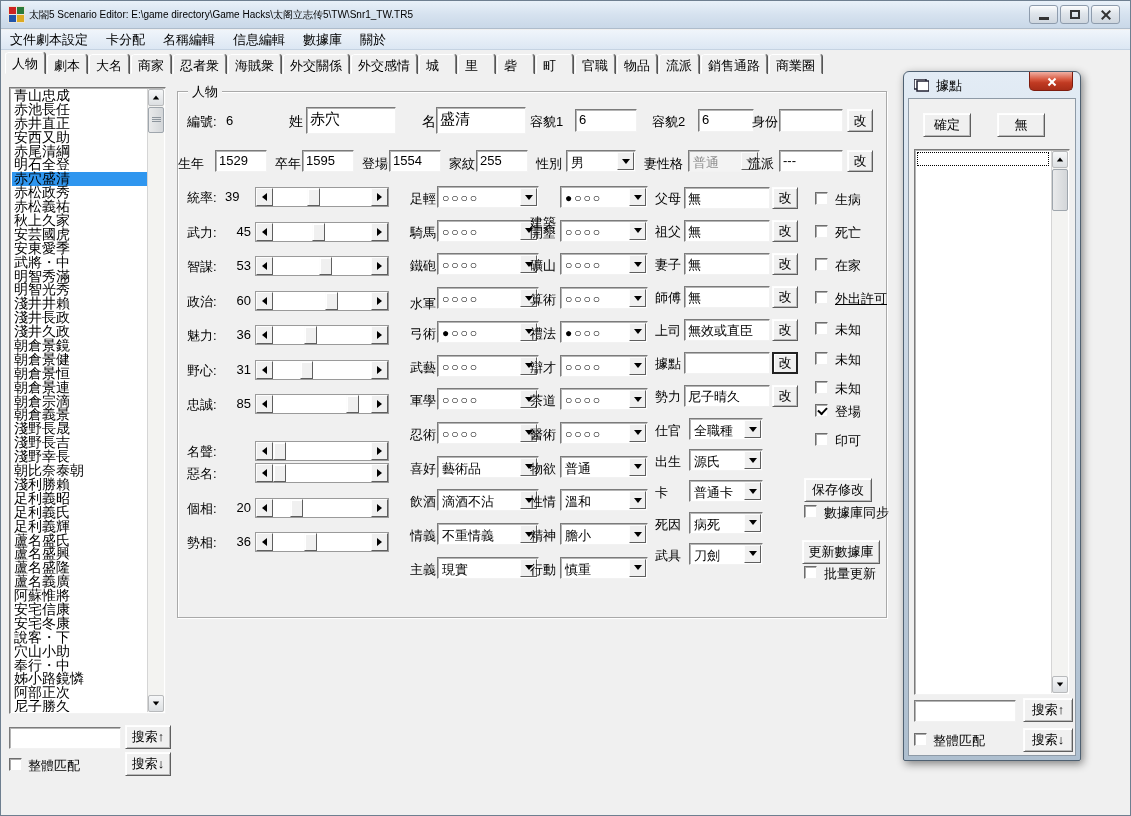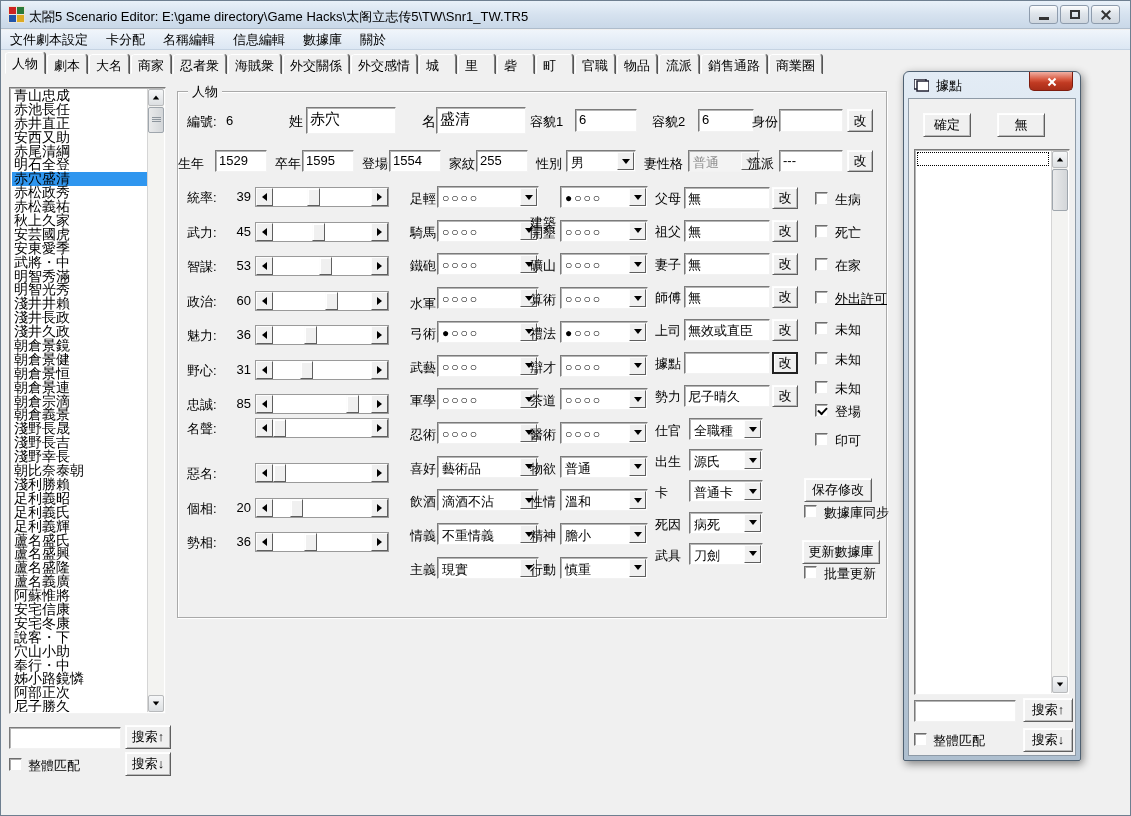--- a/index.html
+++ b/index.html
@@ -4,21 +4,21 @@
 <style>
   * { margin:0; padding:0; box-sizing:border-box; }
   html,body { width:1131px; height:816px; overflow:hidden; }
   body { font-family:"Liberation Sans","DejaVu Sans",sans-serif; font-size:13px; color:#000; background:#999; }
   .abs { position:absolute; }
   .window { position:absolute; left:0; top:0; width:1131px; height:816px; background:#f0f0f0; border:1px solid #6e7f90; }
 
   
   .titlebar { position:absolute; left:0; top:0; width:100%; height:28px;
     background:linear-gradient(180deg,#e9f1f9 0%,#d6e2ef 50%,#c9d8e8 100%); border-bottom:1px solid #aebccb; }
-  .title-text { position:absolute; left:28px; top:7px; font-size:13px; white-space:nowrap; }
+  .title-text { position:absolute; left:28px; top:7px; font-size:10px; white-space:nowrap; }
   .app-ico { position:absolute; left:7px; top:5px; width:17px; height:17px; }
   .winbtn { position:absolute; top:4px; width:29px; height:19px; background:linear-gradient(180deg,#fcfdfe,#dfe5eb 45%,#cfd7df);
     border:1px solid #8e9cad; border-radius:3px; display:flex; align-items:center; justify-content:center; }
   .g-min { width:10px; height:3px; background:#333; margin-top:8px; }
   .g-max { width:10px; height:9px; border:2px solid #333; }
   .g-x { position:relative; width:11px; height:11px; }
   .g-x::before,.g-x::after { content:""; position:absolute; left:5px; top:0; width:2px; height:12px; background:#333; }
   .g-x::before { transform:rotate(45deg);} .g-x::after { transform:rotate(-45deg);}
 
   .menubar { position:absolute; left:0; top:29px; width:100%; height:20px;
@@ -254,21 +254,21 @@
         </span>
     </div>
     <span class="lbl" style="left:570px; top:63px;">流派</span>
     <div class="sunken field abs" style="left:601px; top:58px; width:64px; height:22px;">---</div>
     <div class="btn raised abs" style="left:669px; top:58px; width:26px; height:22px;">改</div>
 
     <div class="abs" style="left:9px; top:0; width:230px; height:100%;">
 
     <div class="row-abs stat-row" style="width: 212px; height: 20px; top: 95px;">
           <span class="lbl" style="left:0; top:2px;">統率:</span>
-          <span class="lbl" style="left:38px; top:2px; width:26px; text-align:right;">39</span>
+          <span class="lbl" style="left:38px; top:2px; width:26px; ">39</span>
           <div class="slider" style="left:68px; top:0;">
             <div class="sl-btn l">
               <i class="tri-l"></i>
             </div>
             <div class="thumb" style="left: 50.54px;"></div>
             <div class="sl-btn r">
               <i class="tri-r"></i>
             </div>
           </div>
         </div>
@@ -343,21 +343,21 @@
           <div class="slider" style="left:68px; top:0;">
             <div class="sl-btn l">
               <i class="tri-l"></i>
             </div>
             <div class="thumb" style="left: 90.1px;"></div>
             <div class="sl-btn r">
               <i class="tri-r"></i>
             </div>
           </div>
         </div>
-        <div class="row-abs stat-row" style="width: 212px; height: 20px; top: 326px;">
+        <div class="row-abs stat-row" style="width: 212px; height: 20px; top: 349px;">
           <span class="lbl" style="left:0; top:2px;">名聲:</span>
           <span class="lbl" style="left:38px; top:2px; width:26px; text-align:right;"></span>
           <div class="slider" style="left:68px; top:0;">
             <div class="sl-btn l">
               <i class="tri-l"></i>
             </div>
             <div class="thumb" style="left: 17px;"></div>
             <div class="sl-btn r">
               <i class="tri-r"></i>
             </div>

